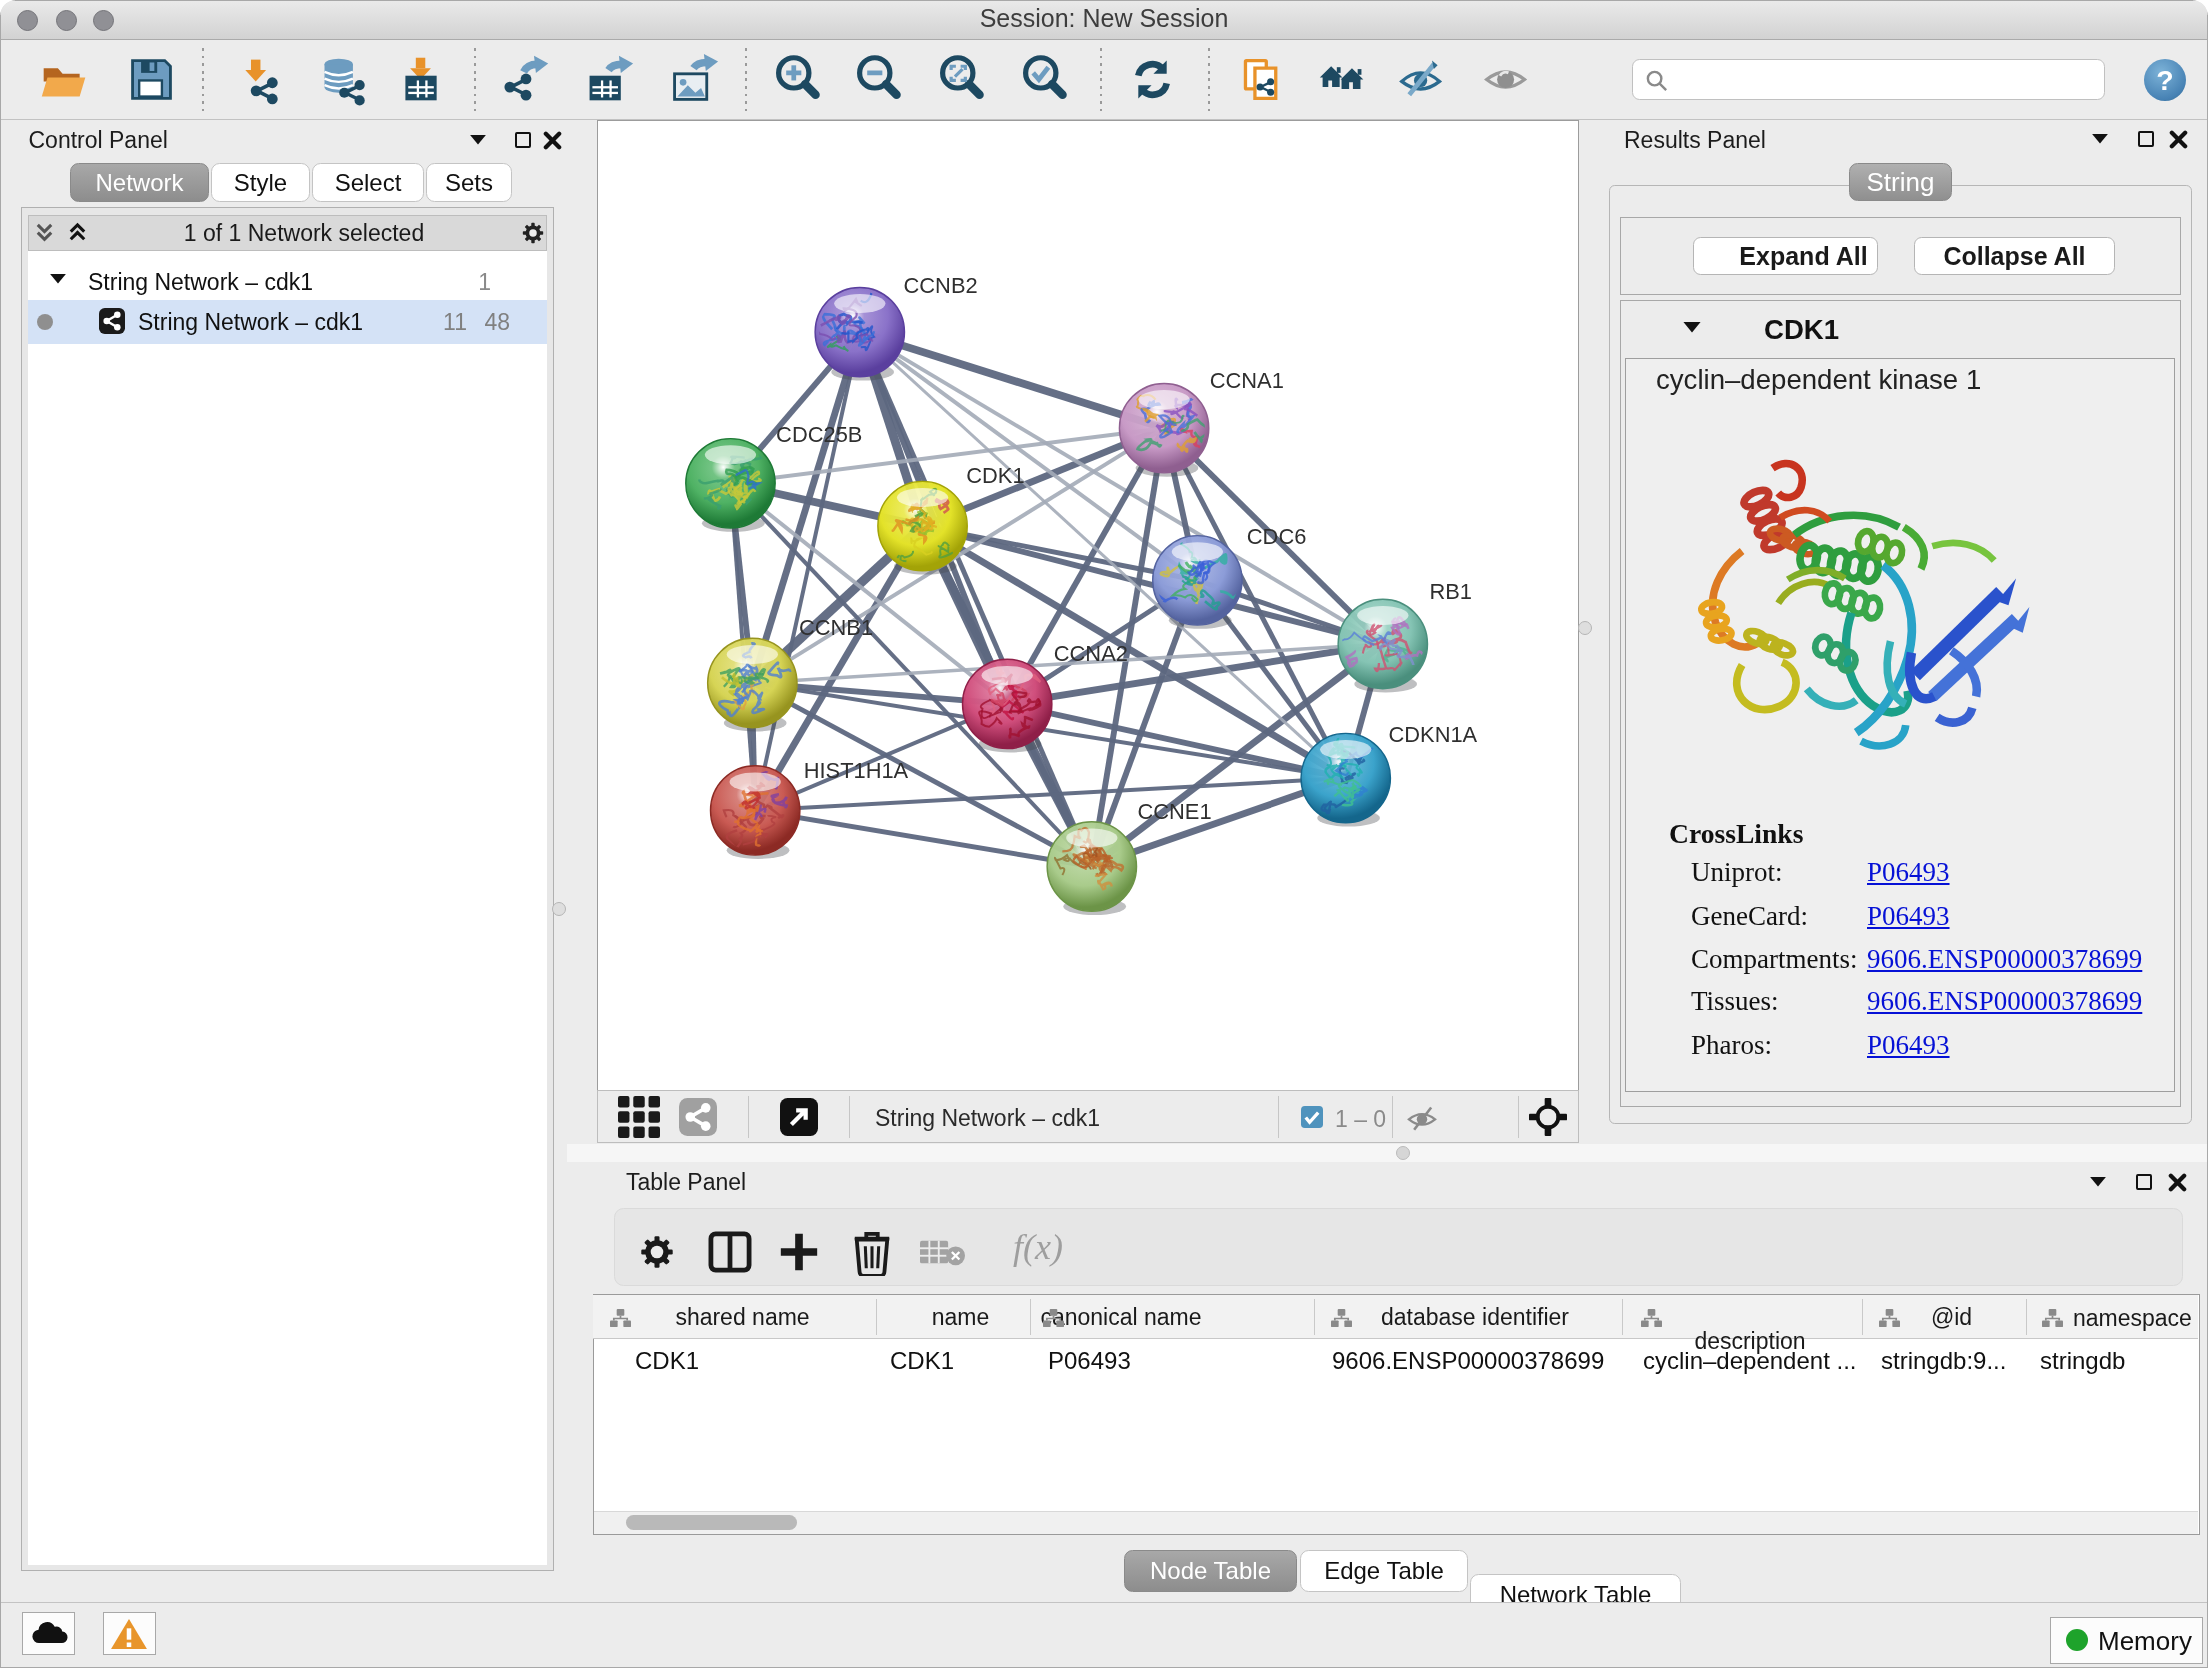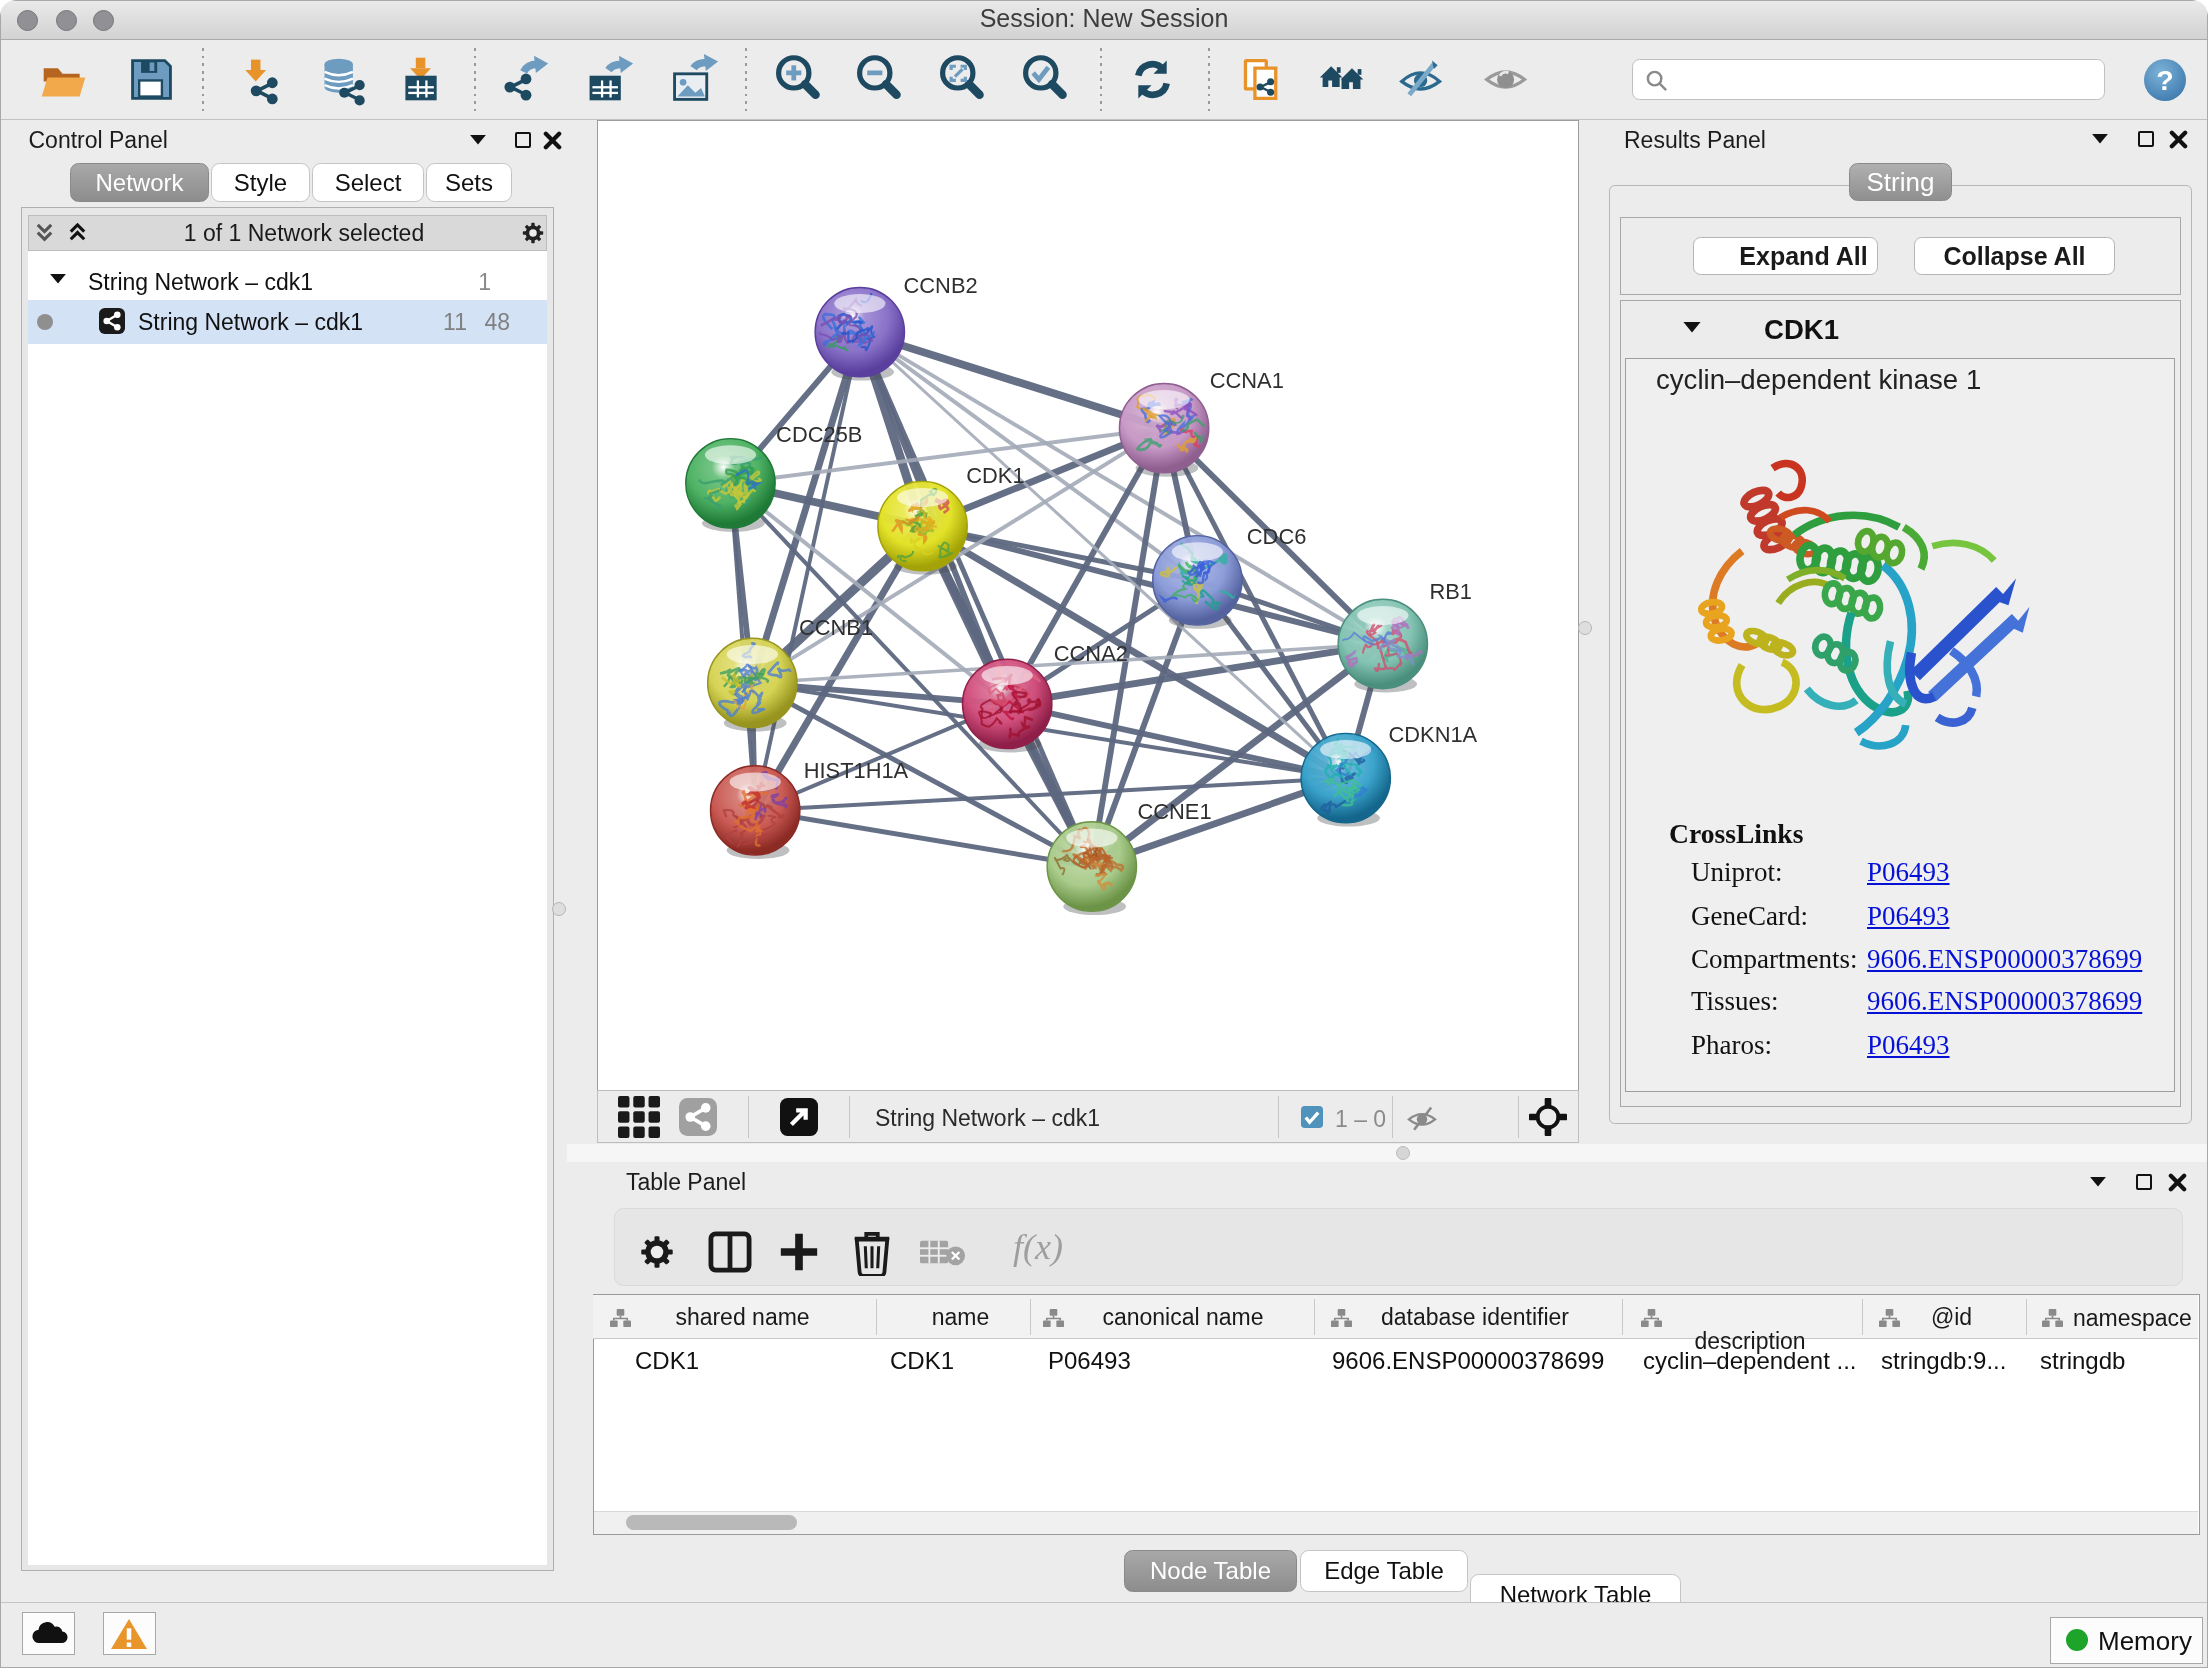--- a/index.html
+++ b/index.html
@@ -806,21 +806,21 @@
     <circle cx="40" cy="20" r="10" fill="#a3a3a3"></circle>
     <path d="M36 16 l8 8 M44 16 l-8 8" stroke="#fff" stroke-width="2.5"></path>
   </svg>
 <div class="abs" style="left:989px;top:1226px;font-family:'Liberation Serif',serif;font-style:italic;font-size:36px;color:#9e9e9e;margin-left:24px;"><i>f(x)</i></div>
 <div class="abs" style="left:593px;top:1294px;width:1607px;height:241px;background:#fff;border:1px solid #9a9a9a;"></div>
 <div class="abs" style="left:593px;top:1295px;width:1605px;height:44px;background:#f2f2f2;border-bottom:1px solid #c8c8c8;"></div>
 <div class="abs" style="left:612px;top:1304px;width:261px;text-align:center;font-size:23px;color:#1a1a1a;overflow:hidden;white-space:nowrap;">shared name</div>
 <div class="abs" style="left:876px;top:1299px;width:1px;height:36px;background:#c9c9c9;"></div>
 <div class="abs" style="left:895px;top:1304px;width:131px;text-align:center;font-size:23px;color:#1a1a1a;overflow:hidden;white-space:nowrap;">name</div>
 <div class="abs" style="left:1030px;top:1299px;width:1px;height:36px;background:#c9c9c9;"></div>
-<div class="abs" style="left:1052px;top:1304px;width:262px;text-align:center;font-size:23px;color:#1a1a1a;overflow:hidden;white-space:nowrap;">canonical name</div>
+<div class="abs" style="left:990px;top:1304px;width:262px;text-align:center;font-size:23px;color:#1a1a1a;overflow:hidden;white-space:nowrap;">canonical name</div>
 <div class="abs" style="left:1314px;top:1299px;width:1px;height:36px;background:#c9c9c9;"></div>
 <div class="abs" style="left:1333px;top:1304px;width:284px;text-align:center;font-size:23px;color:#1a1a1a;overflow:hidden;white-space:nowrap;">database identifier</div>
 <div class="abs" style="left:1622px;top:1299px;width:1px;height:36px;background:#c9c9c9;"></div>
 <div class="abs" style="left:1641px;top:1304px;width:218px;text-align:center;font-size:23px;color:#1a1a1a;overflow:hidden;white-space:nowrap;margin-top:24px;">description</div>
 <div class="abs" style="left:1862px;top:1299px;width:1px;height:36px;background:#c9c9c9;"></div>
 <div class="abs" style="left:1881px;top:1304px;width:141px;text-align:center;font-size:23px;color:#1a1a1a;overflow:hidden;white-space:nowrap;">@id</div>
 <div class="abs" style="left:2026px;top:1299px;width:1px;height:36px;background:#c9c9c9;"></div>
 <div class="abs" style="left:2073px;top:1305px;width:124px;font-size:23px;color:#1a1a1a;overflow:hidden;white-space:nowrap;">namespace</div>
 <svg style="position:absolute;left:609px;top:1308px" width="23" height="21" viewBox="0 0 24 22">
     <g fill="#8a8a8a">

